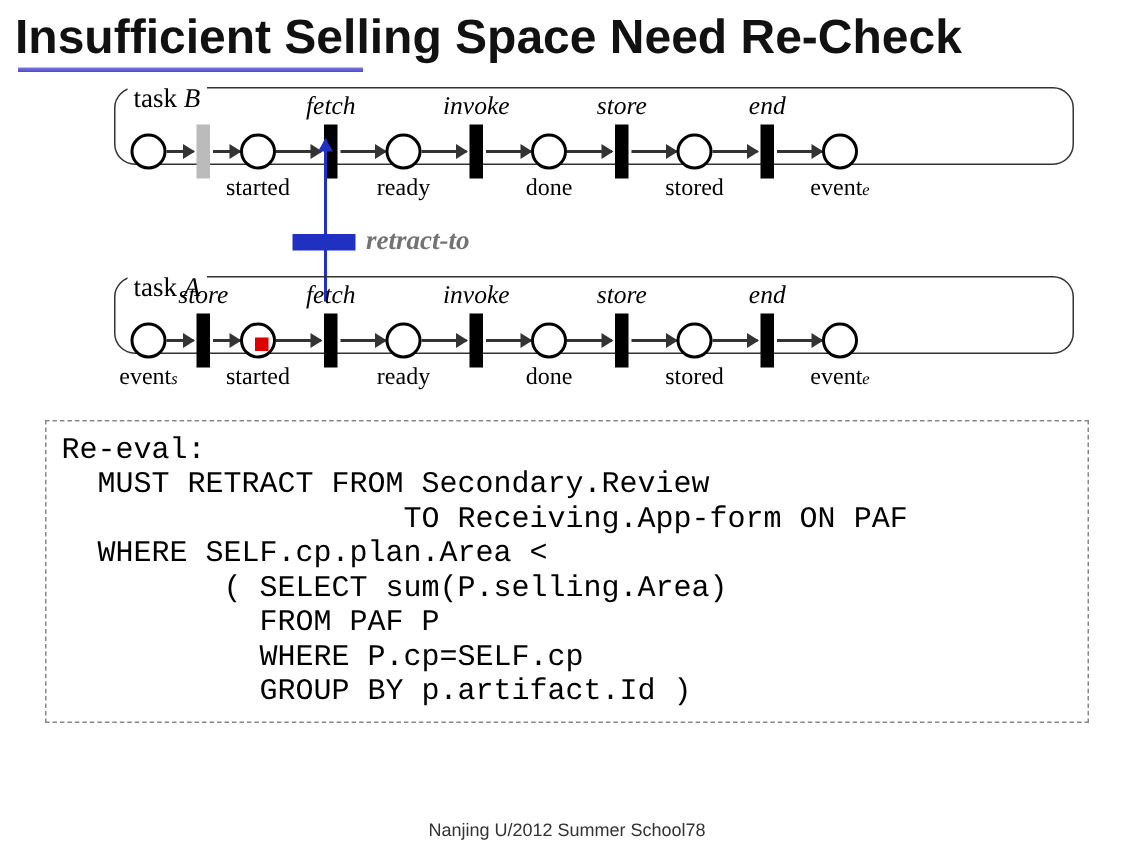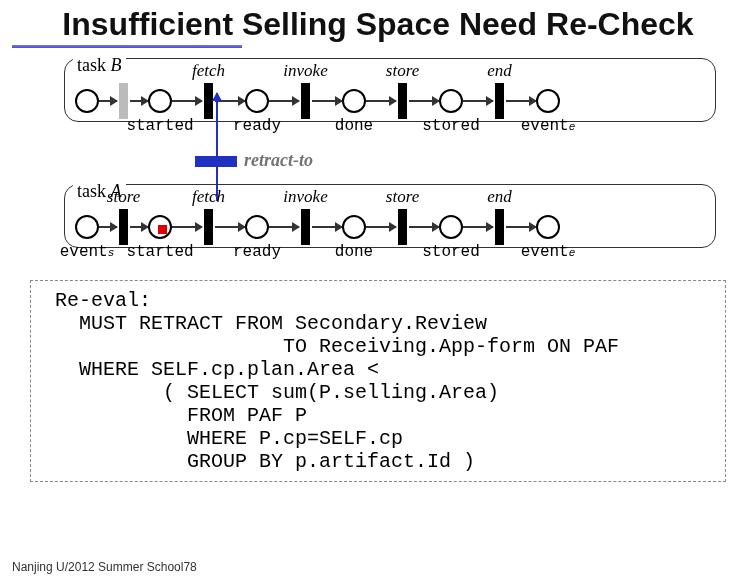--- a/index.html
+++ b/index.html
@@ -9,39 +9,38 @@
     background: #fff;
     font-family: Arial, sans-serif;
     position: relative;
   }
   .title {
     font-family: "Comic Sans MS", cursive, sans-serif;
     font-size: 32px;
     color: #111;
     padding: 6px 10px 2px 10px;
     font-weight: bold;
-    text-align: center;
   }
   .underline {
     height: 3px;
     background: linear-gradient(#7a7adf, #4a4ad0);
     margin: 0 12px 8px 12px;
     width: 230px;
   }
   .diagram {
     position: relative;
     margin: 10px 40px 12px 62px;
     height: 210px;
   }
   .task-box {
     position: absolute;
     border: 1px solid #333;
     border-radius: 14px;
-    height: 64px;
-    left: 2px;
+    height: 52px;
+    left: 14px;
     right: 0;
   }
   .task-box.b { top: 0; }
   .task-box.a { top: 126px; }
   .task-label {
     position: absolute;
     font-family: "Times New Roman", serif;
     font-size: 18px;
     top: -4px;
     left: 8px;
@@ -95,21 +94,21 @@
     position: absolute;
     top: -22px;
     font-family: "Times New Roman", serif;
     font-size: 17px;
     font-style: italic;
     white-space: nowrap;
   }
   .below {
     position: absolute;
     bottom: -22px;
-    font-family: Liberation Mono, monospace;
+    font-family: Liberation Serif, serif;
     font-size: 16px;
     white-space: nowrap;
   }
   .sub { font-size: 11px; font-style: italic; }
   .reddot {
     position: absolute;
     width: 9px; height: 9px;
     background: #d00;
     top: 7.5px; left: 7.5px;
   }
@@ -142,33 +141,33 @@
     top: 92px;
     font-family: "Times New Roman", serif;
     font-size: 18px;
     font-style: italic;
     font-weight: bold;
     color: #737373;
   }
   .code-box {
     margin: 8px 30px 0 30px;
     border: 1px dashed #888;
-    padding: 8px 24px;
+    padding: 8px 10px;
     font-family: "Courier New", monospace;
     font-size: 20px;
     line-height: 1.15;
     white-space: pre;
     color: #000;
   }
   .footer {
     position: absolute;
-    bottom: 2px;
+    bottom: 16px;
     left: 0; right: 0;
     display: flex;
-    justify-content: flex-start;
+    justify-content: center;
     padding: 0 12px;
     font-size: 12px;
     color: #333;
     font-family: Arial, sans-serif;
   }
   .footer .fc { text-align: center; flex: 1; }
 </style>
 </head>
 <body>
 

